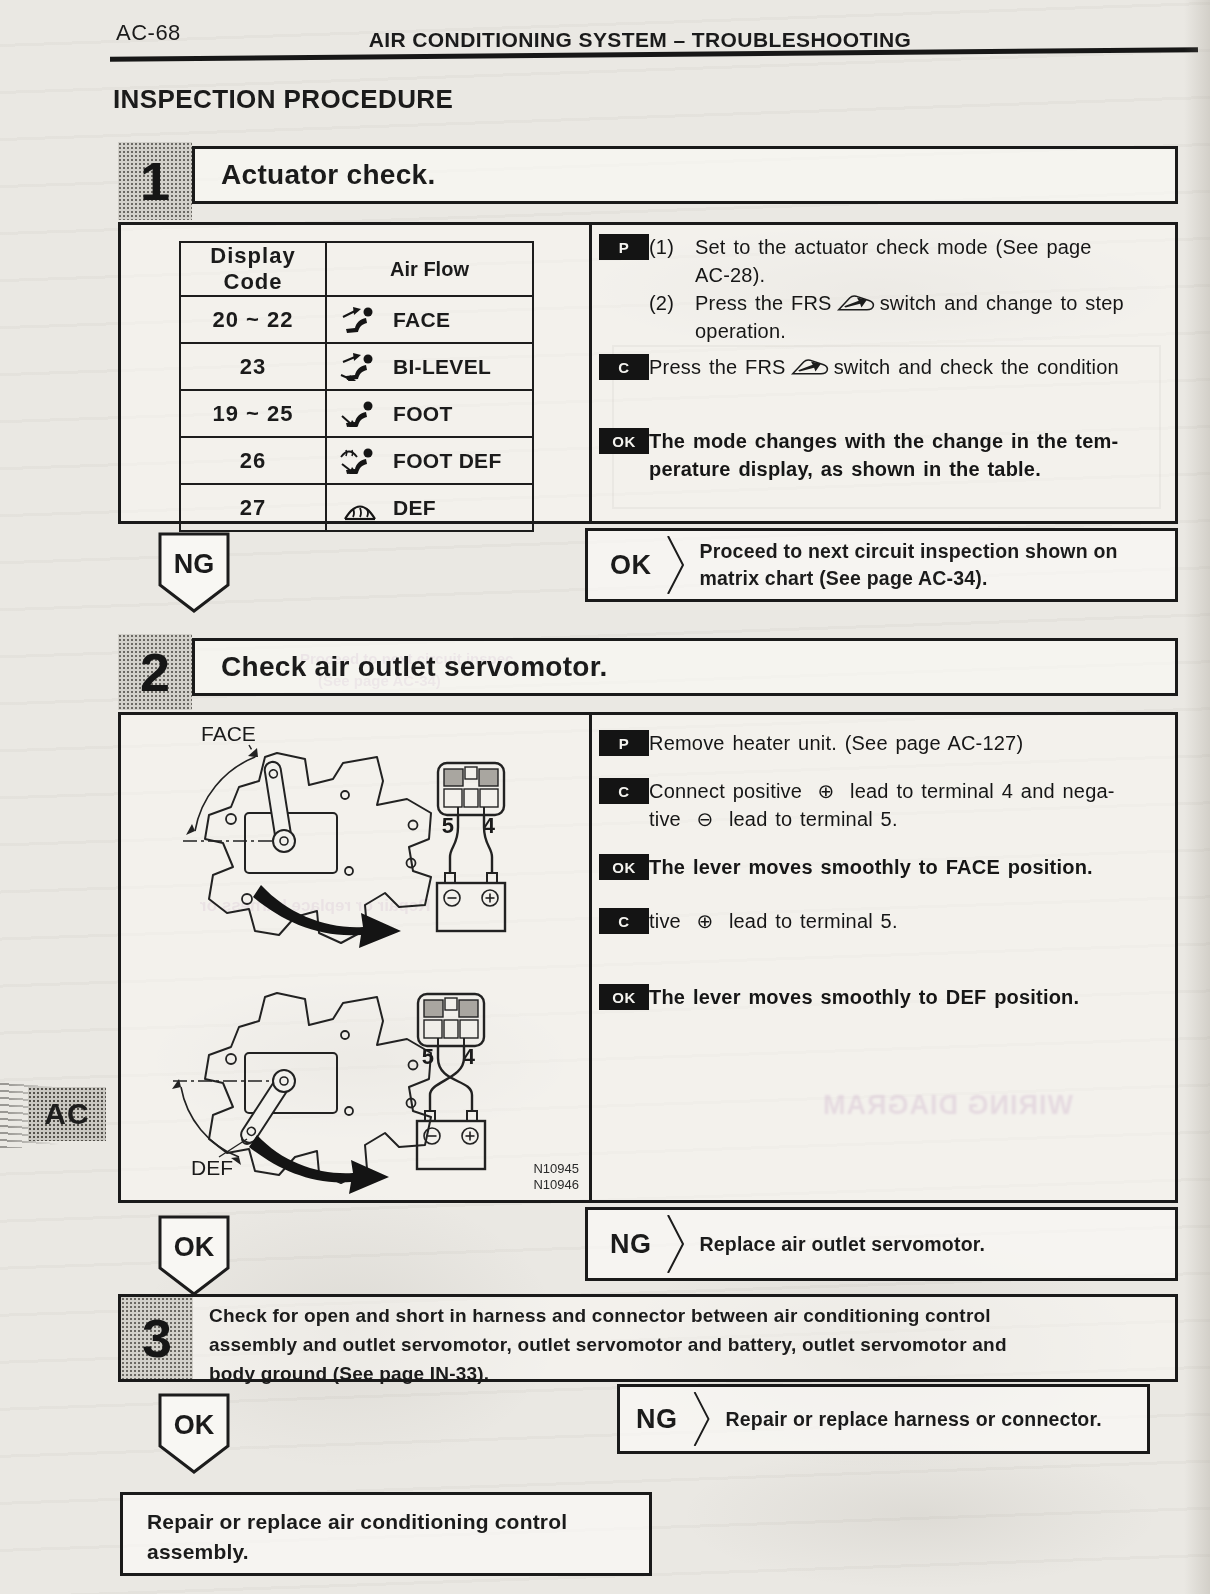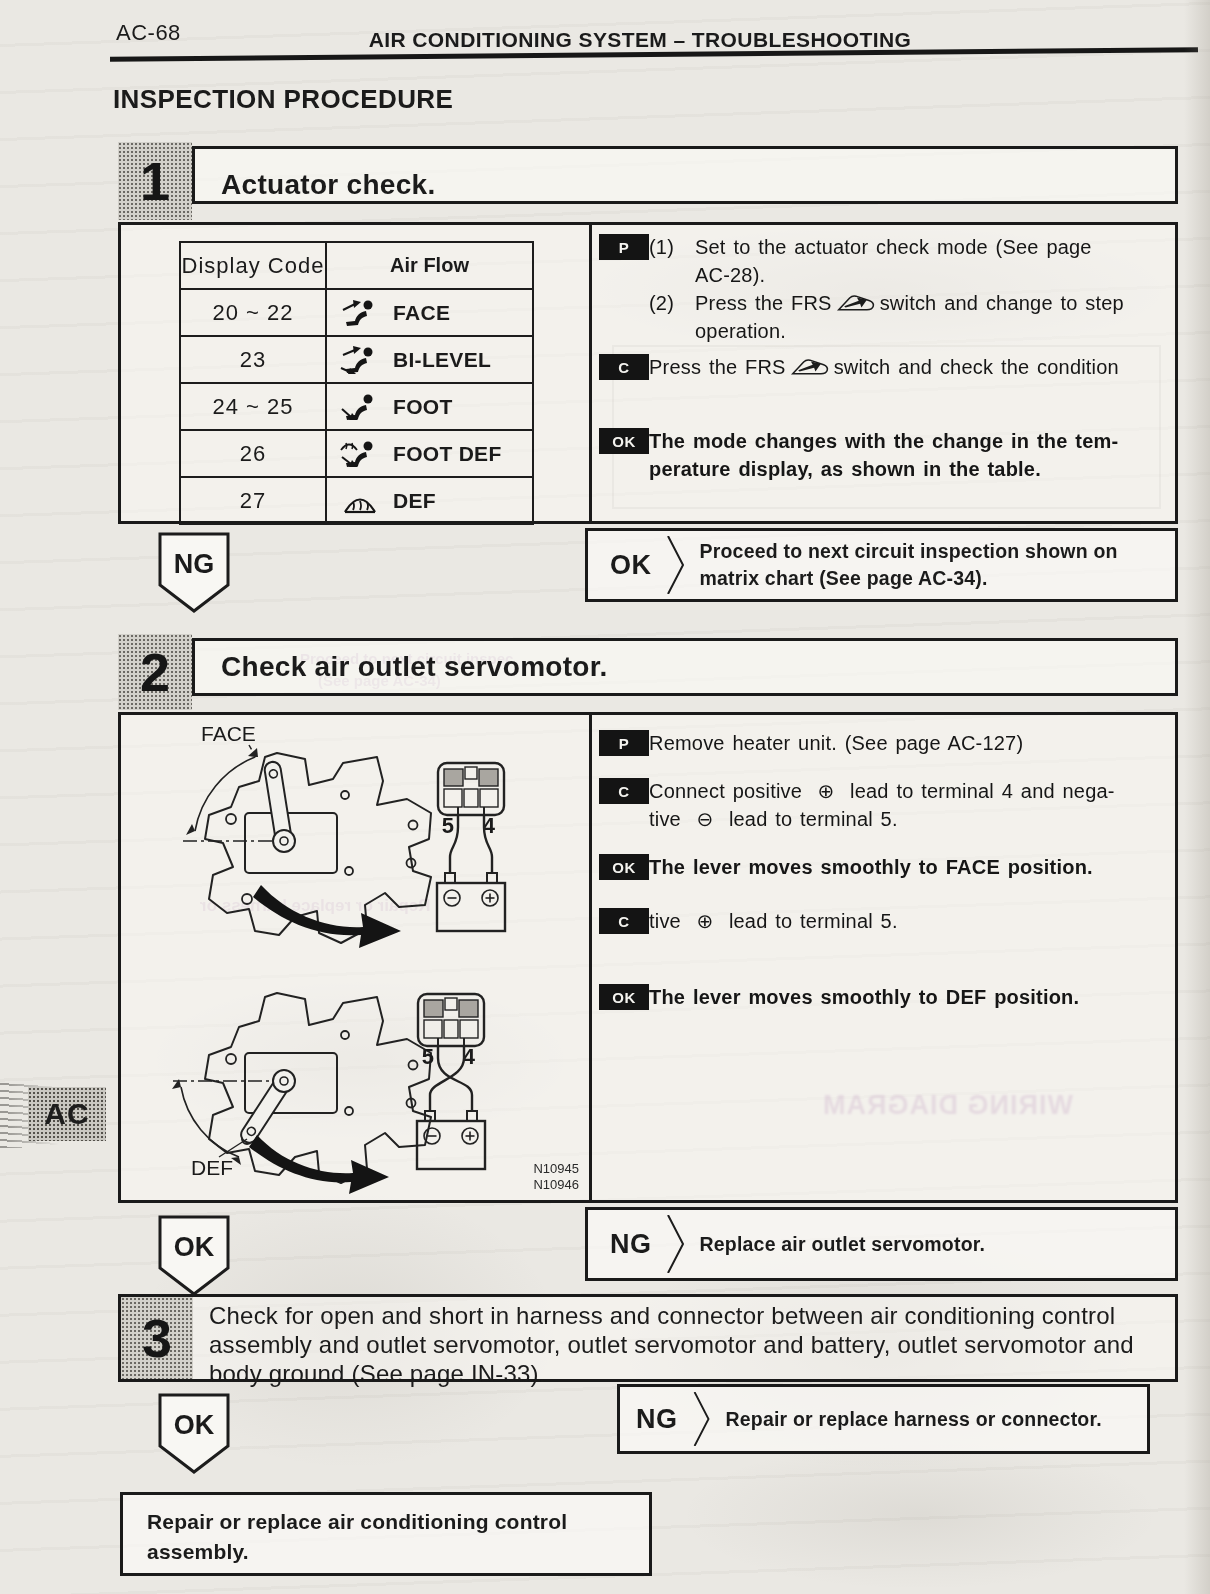--- a/index.html
+++ b/index.html
@@ -34,21 +34,21 @@
     border:3px solid #1a1a1a;background:rgba(251,250,246,.65);
     display:flex;align-items:center;padding-left:26px;
     font-size:28px;font-weight:700;letter-spacing:.3px;
   }
   .cbox{border:3px solid #1a1a1a;background:rgba(251,250,246,.5);}
   .vdivider{position:absolute;top:0;bottom:0;width:3px;background:#1a1a1a;}
   
   .modetable{border-collapse:collapse;}
   .modetable td{border:2.5px solid #1c1c1c;height:45px;padding:0;}
   .mt-head{font-size:20px;font-weight:700;text-align:center;}
-  .mt-code{font-size:22px;font-weight:400;text-align:center;letter-spacing:1px;width:144px;}
+  .mt-code{font-size:22px;font-weight:700;text-align:center;letter-spacing:1px;width:144px;}
   .mt-flow{width:205px;}
   .mt-flowin{display:flex;align-items:center;gap:10px;padding-left:10px;}
   .mt-flowlbl{font-size:21px;font-weight:700;letter-spacing:.3px;}
   
   .instr{position:absolute;}
   .blk{position:absolute;display:grid;grid-template-columns:50px 1fr;align-items:start;width:575px;}
   .bdg{
     display:inline-flex;align-items:center;justify-content:center;
     min-width:27px;height:26px;padding:0 5px;margin-top:1px;
     background:#141414;color:#f4f3ef;font-size:15px;font-weight:700;letter-spacing:.5px;
@@ -57,21 +57,21 @@
   .itxt.b{font-weight:700;}
   .it{display:grid;grid-template-columns:46px 1fr;}
   .frs{vertical-align:-3px;margin:0 4px;}
   .resbox{
     border:3px solid #1a1a1a;background:rgba(251,250,246,.7);
     display:flex;align-items:center;padding-left:22px;gap:15px;
   }
   .res-lbl{font-size:27px;font-weight:700;letter-spacing:.5px;}
   .res-txt{font-size:19.5px;font-weight:700;line-height:27px;letter-spacing:.2px;}
   
-  .s3text{font-size:24px;font-weight:400;line-height:29px;letter-spacing:.2px;}
+  .s3text{font-size:19px;font-weight:700;line-height:29px;letter-spacing:.2px;}
   .finalbox{border:3px solid #1a1a1a;background:rgba(251,250,246,.7);padding:12px 0 0 24px;}
   .final-txt{font-size:21px;font-weight:700;line-height:30px;letter-spacing:.2px;}
   
   .sidetab{
     left:28px;top:1087px;width:78px;height:54px;
     display:flex;align-items:center;justify-content:center;
     background-color:#c9c7c1;
     background-image:radial-gradient(rgba(70,67,62,.9) 1px,transparent 1.3px);
     background-size:4px 4px;
     font-size:30px;font-weight:700;letter-spacing:1px;color:#1d1d1d;
@@ -104,21 +104,21 @@
   <div class="gh" style="left:318px;top:672px;font-size:15px;opacity:.18;filter:blur(.6px);">(See page AC-34)</div>
   <div class="gh mir" style="left:200px;top:896px;font-size:17px;opacity:.14;filter:blur(.7px);">Repair or replace harness or</div>
   <div class="gh mir" style="left:822px;top:1090px;font-size:27px;letter-spacing:1px;opacity:.22;filter:blur(1px);">WIRING DIAGRAM</div>
 
   <div class="abs pgcode">AC-68</div>
   <div class="abs hdr-title">AIR CONDITIONING SYSTEM – TROUBLESHOOTING</div>
   <div class="abs hdr-rule"></div>
   <div class="abs section-title">INSPECTION PROCEDURE</div>
 
   <div class="abs numcell" style="left:118px;top:142px;width:74px;height:78px;">1</div>
-  <div class="abs titleband" style="left:192px;top:146px;width:986px;height:58px;box-sizing:border-box;align-items:flex-end;">
+  <div class="abs titleband" style="left:192px;top:146px;width:986px;height:58px;box-sizing:border-box;">
     <span>Actuator check.</span>
   </div>
 
   <div class="abs cbox" style="left:118px;top:222px;width:1060px;height:302px;box-sizing:border-box;">
     <div class="vdivider" style="left:468px;"></div>
 
     <table class="modetable abs" style="left:58px;top:16px;">
       <tbody>
           <tr>
         <td class="mt-head mt-code">Display Code</td>
@@ -148,21 +148,21 @@
             <path d="M4,24 L13,28" stroke="#151515" stroke-width="2" fill="none"></path>
                   <path d="M11,30 L19,30 L13,24 Z" fill="#151515"></path>
             <circle cx="31" cy="8" r="4.5" fill="#151515"></circle>
             <path d="M29,14 c-6,1 -10,5 -11,10 l-9,1 1,4 11,-1 c1,-5 4,-8 9,-9 z" fill="#151515"></path>
           </svg>
           <span class="mt-flowlbl">BI-LEVEL</span>
               </div>
         </td>
       </tr>
       <tr>
-        <td class="mt-code">24 ~ 25</td>
+        <td class="mt-code">19 ~ 25</td>
         <td class="mt-flow">
               <div class="mt-flowin">
           <svg width="46" height="32" viewBox="0 0 46 32">
             <path d="M5,18 L14,26" stroke="#151515" stroke-width="2" fill="none"></path>
                   <path d="M12,29 L21,29 L15,22 Z" fill="#151515"></path>
             <circle cx="31" cy="8" r="4.5" fill="#151515"></circle>
             <path d="M29,14 c-6,1 -10,5 -11,10 l-9,1 1,4 11,-1 c1,-5 4,-8 9,-9 z" fill="#151515"></path>
           </svg>
           <span class="mt-flowlbl">FOOT</span>
               </div>

